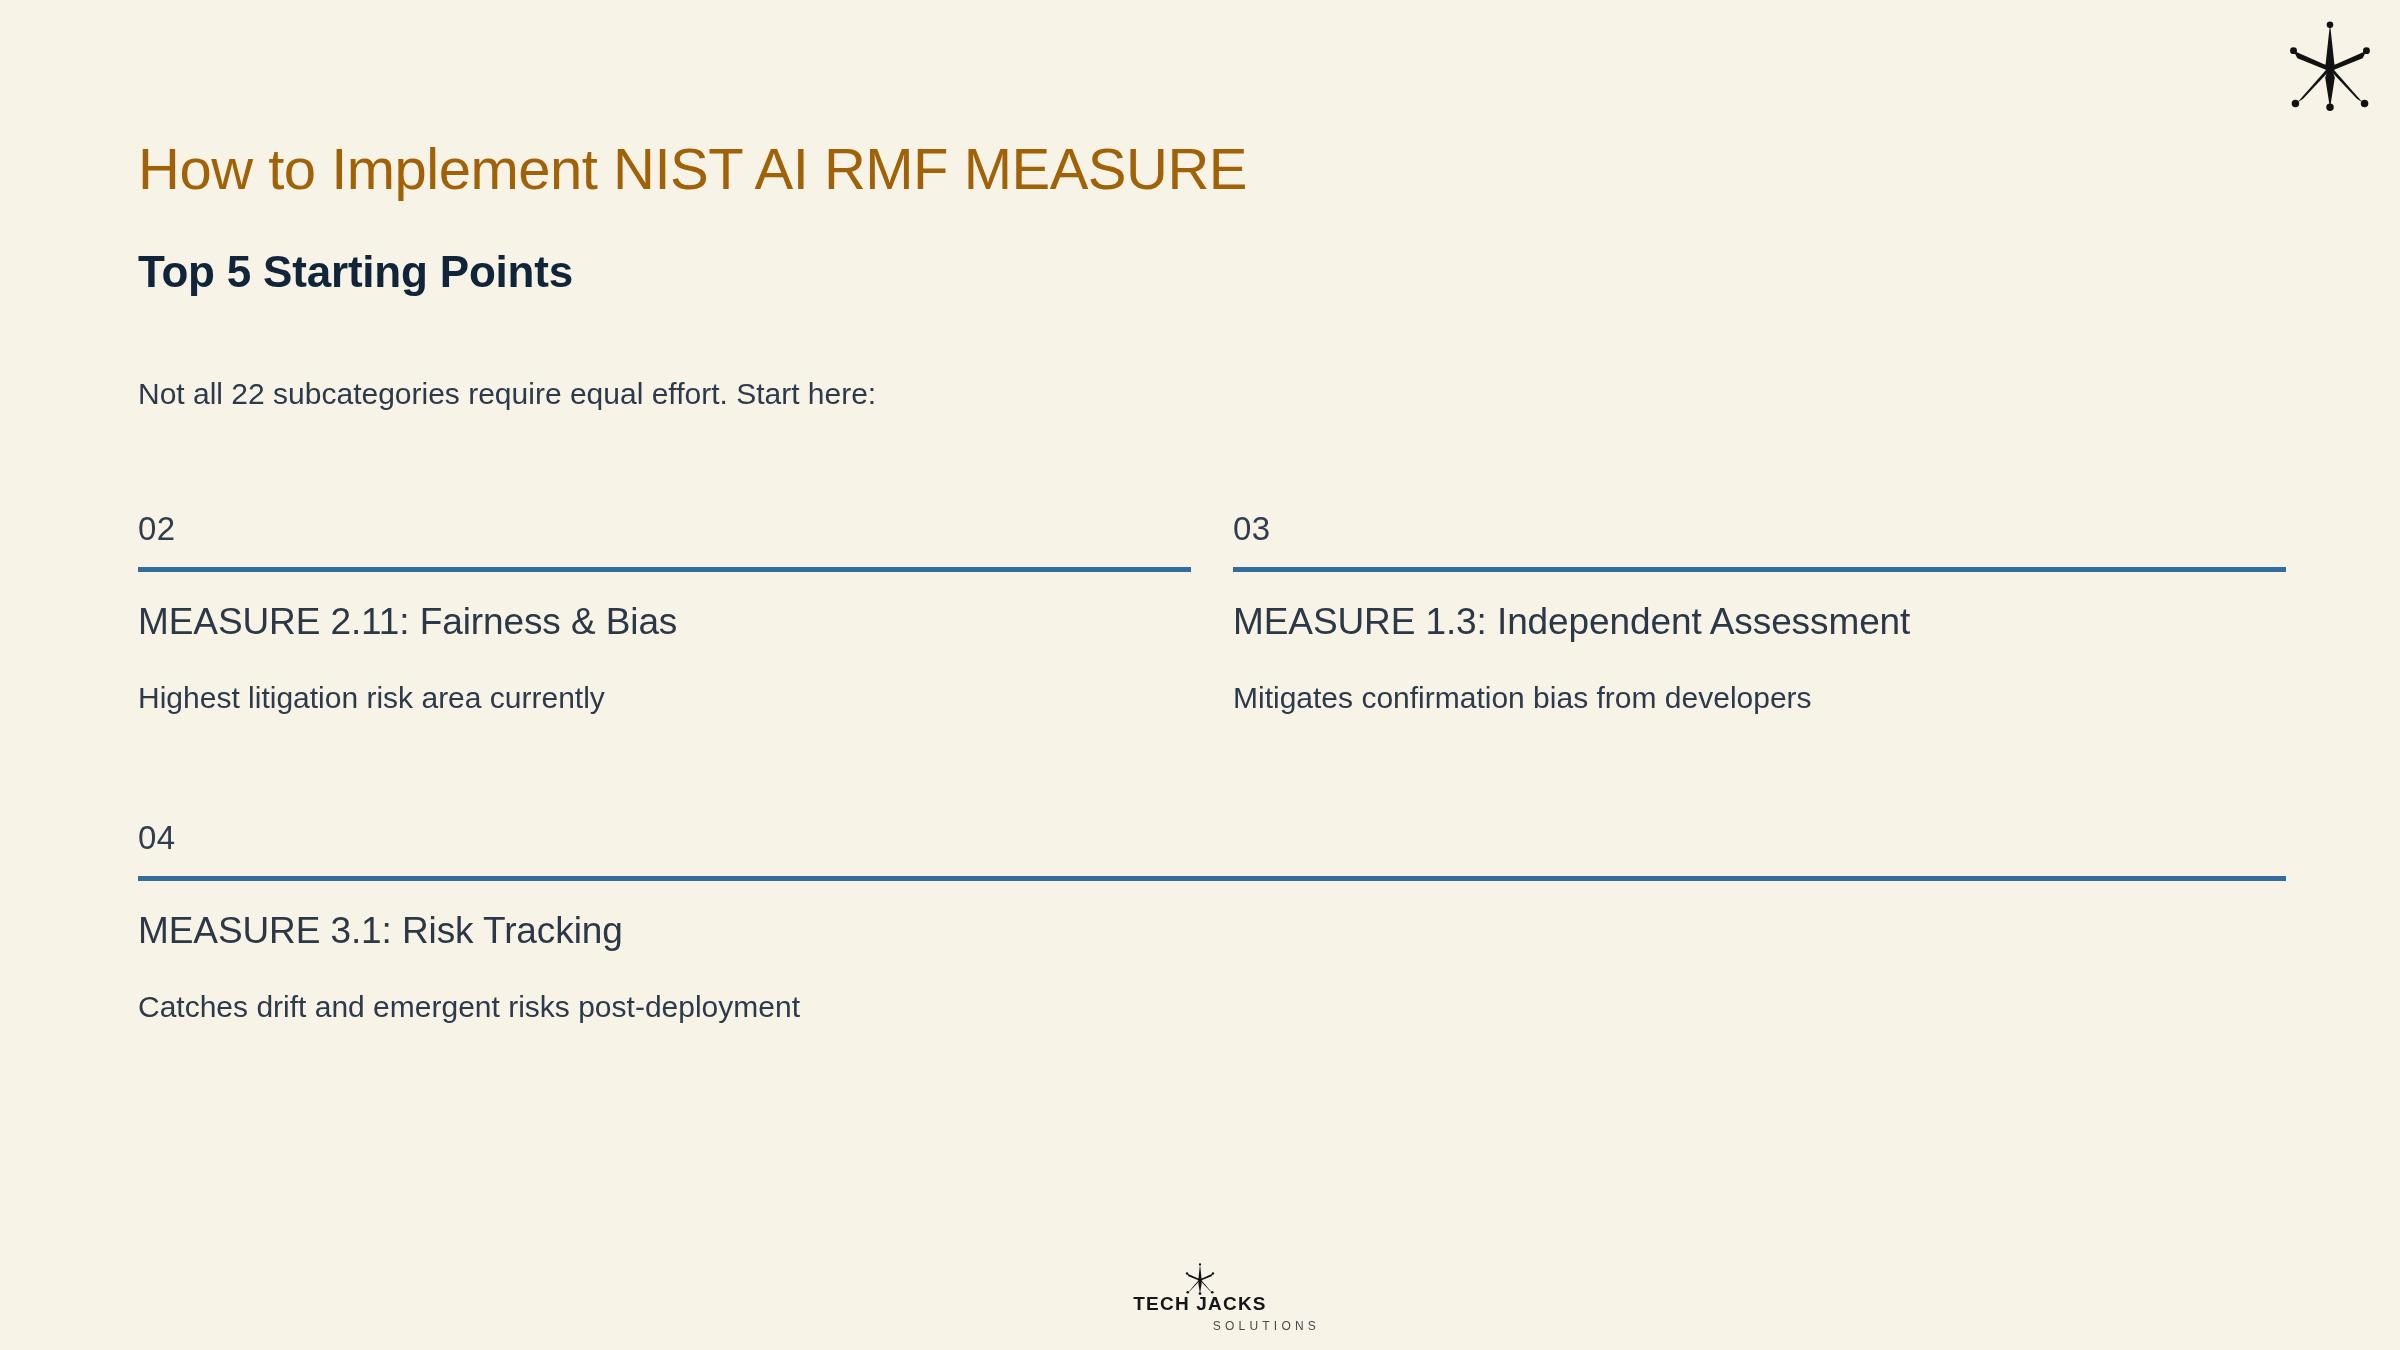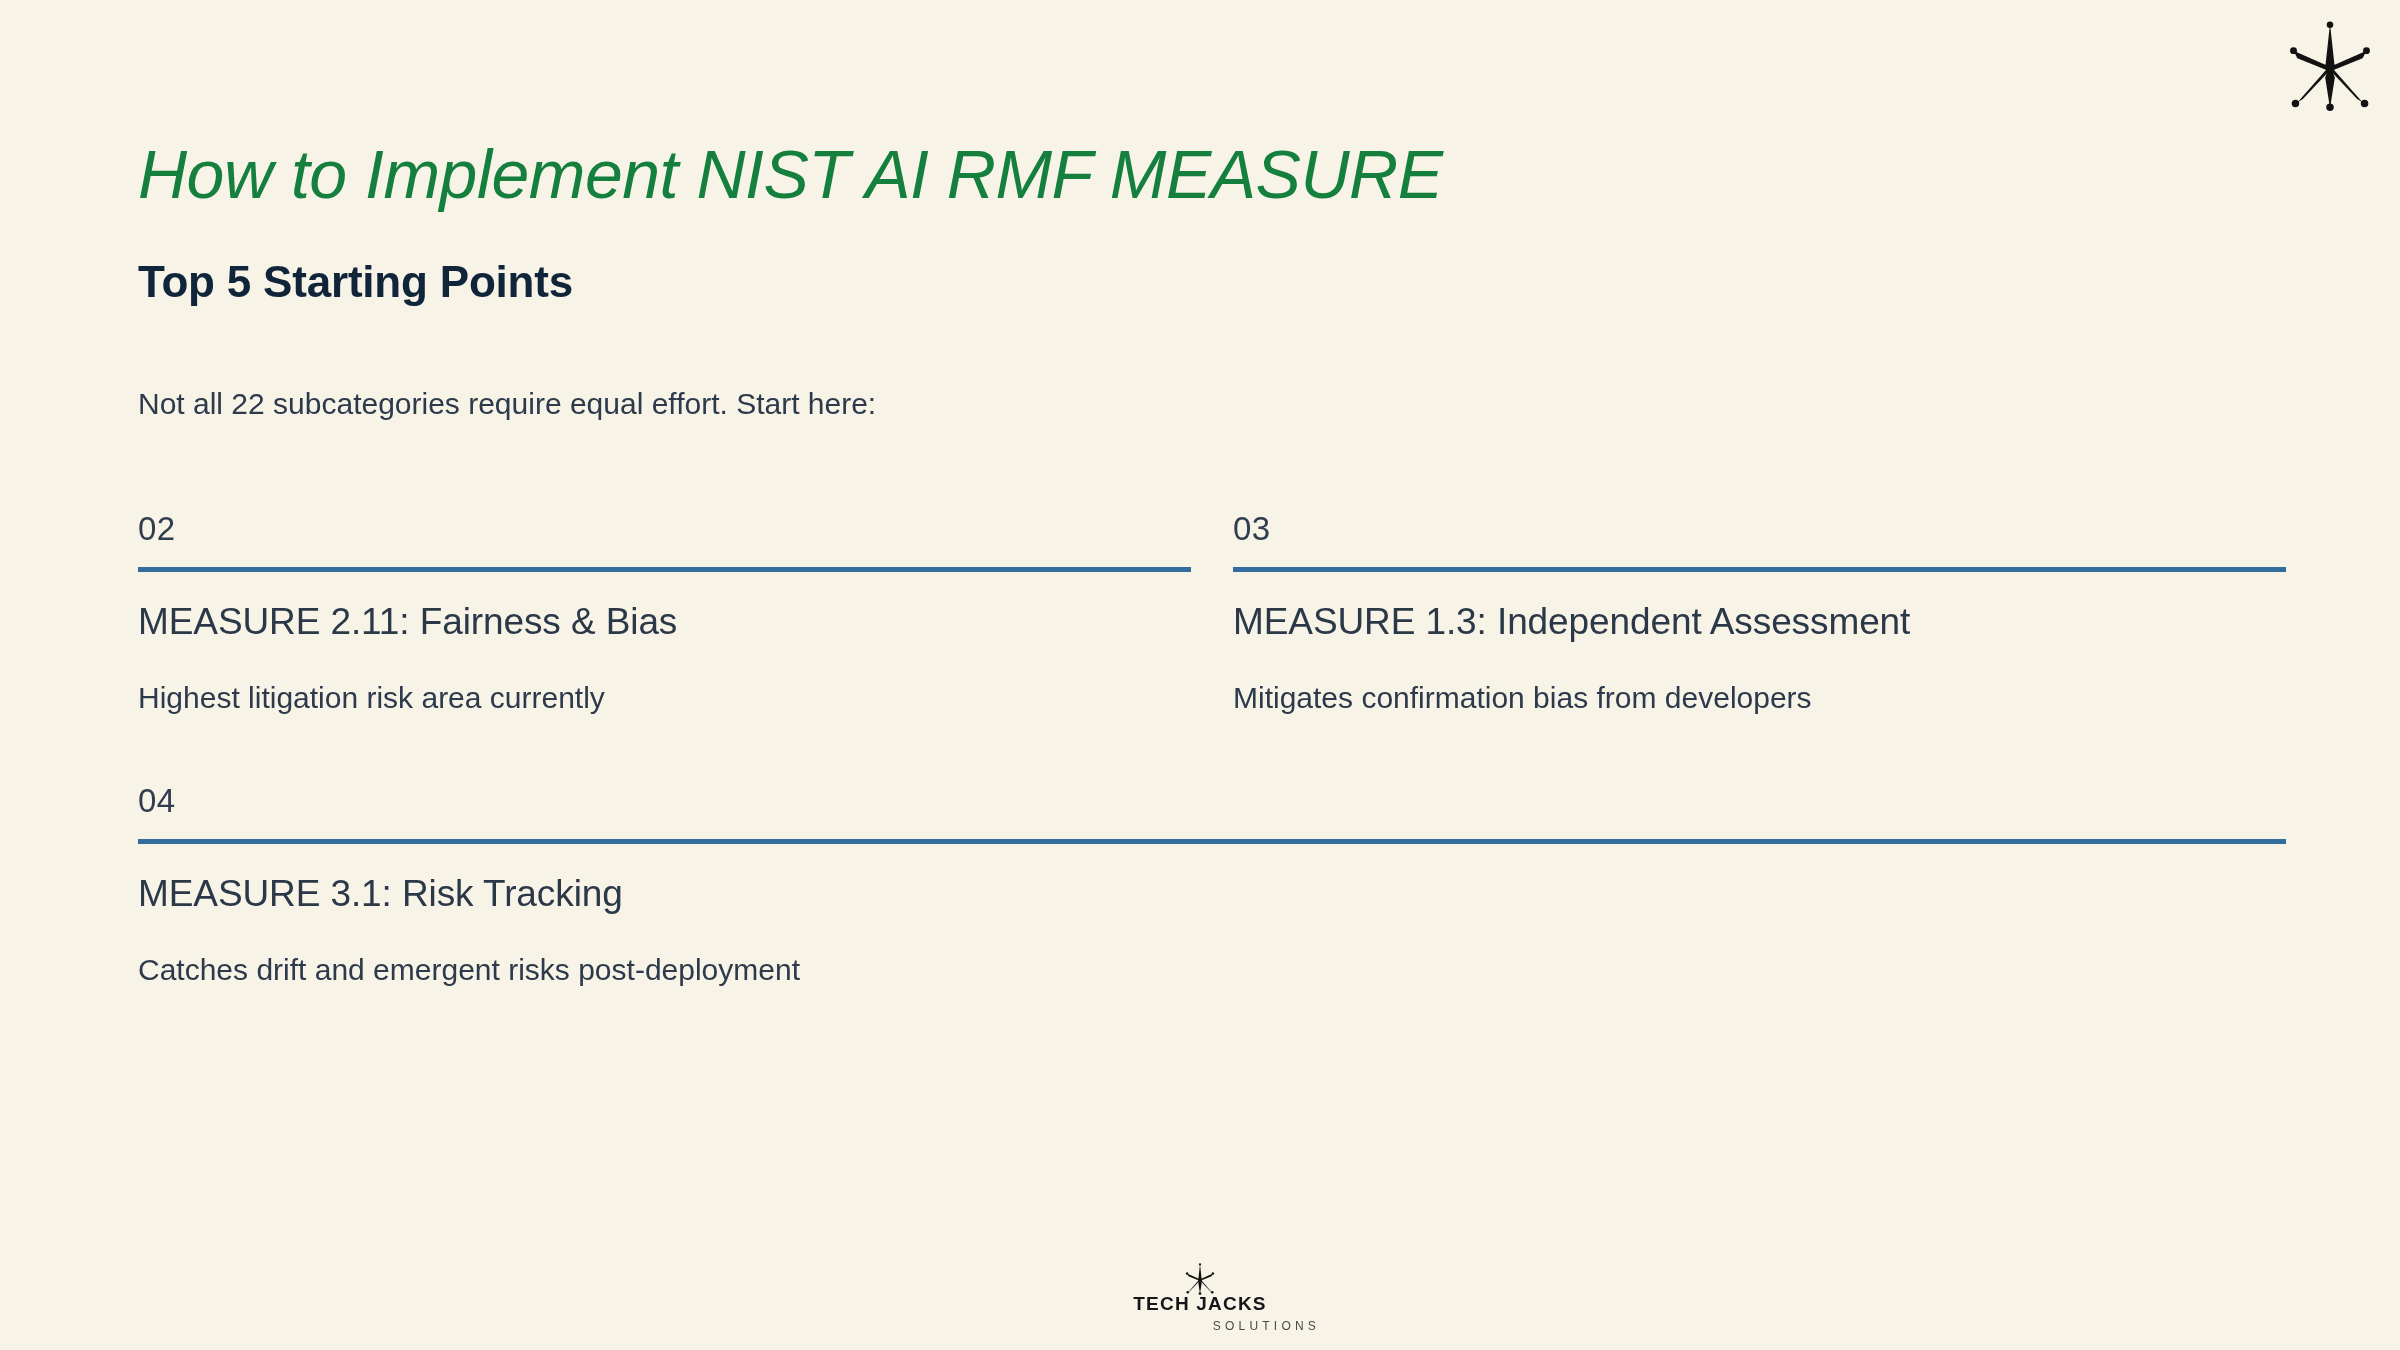--- a/index.html
+++ b/index.html
@@ -35,28 +35,27 @@
   .corner-mark svg { display: block; width: 100%; height: 100%; }
 
   
   .header {
     position: absolute;
     left: 138px;
     top: 140px;
     width: 2160px;
   }
   .page-title {
-    font-size: 68px;
+    font-size: 58px;
     line-height: 1.0;
     font-weight: 400;
-    color: #15803d;
+    color: #a16207;
     letter-spacing: -0.5px;
     margin: 0;
     white-space: nowrap;
-    font-style: italic;
   }
   .page-subtitle {
     font-size: 44px;
     line-height: 1.0;
     font-weight: 700;
     color: #10243a;
     margin: 52px 0 0 0;
     letter-spacing: -0.2px;
   }
   .intro-line {
@@ -72,21 +71,21 @@
     position: absolute;
     left: 138px;
     top: 512px;
     width: 2148px;
   }
   .row {
     display: flex;
     width: 100%;
   }
   .row-top { column-gap: 42px; }
-  .row-bottom { column-gap: 26px; margin-top: 63px; }
+  .row-bottom { column-gap: 26px; margin-top: 100px; }
 
   .card {
     box-sizing: border-box;
   }
   .row-top .card { flex: 1 1 0; min-width: 0; }
   .row-bottom .card { flex: 1 1 0; min-width: 0; }
 
   .card-number {
     font-size: 33px;
     line-height: 1;

